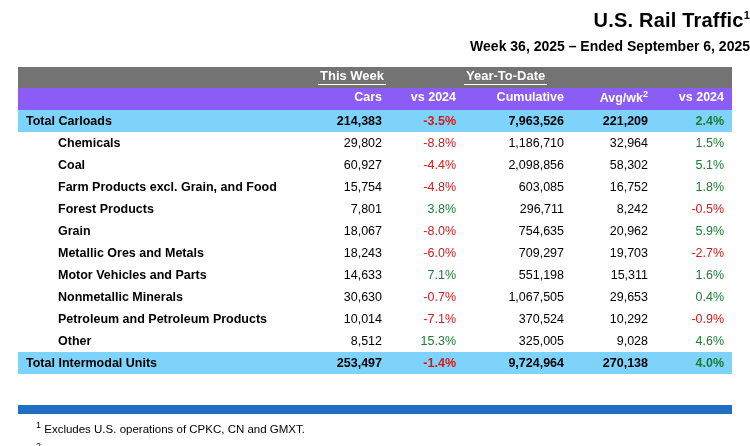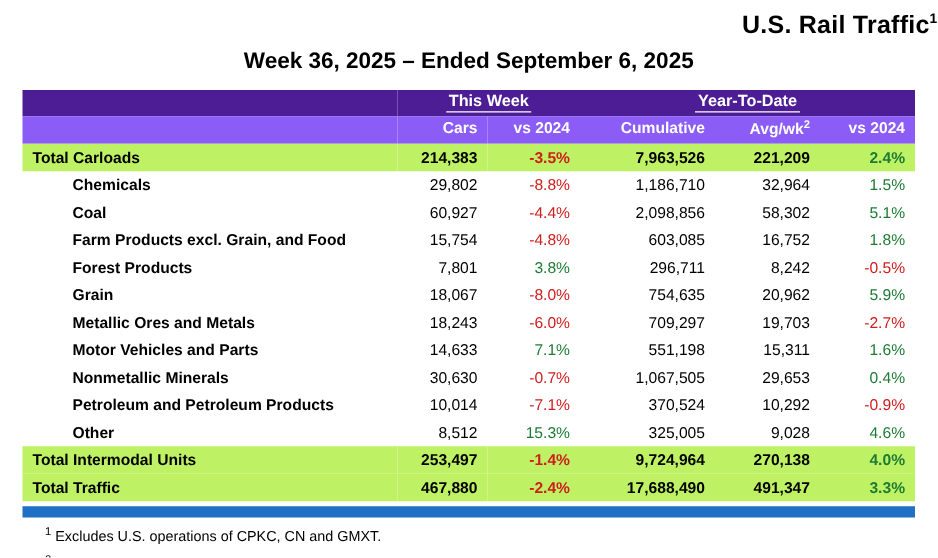--- a/index.html
+++ b/index.html
@@ -25,40 +25,40 @@
     font-weight: bold;
     margin-top: 9px;
     letter-spacing: 0.2px;
   }
   .title sup {
     font-size: 11px;
     font-weight: bold;
     vertical-align: super;
   }
   .subtitle {
-    text-align: center;
-    font-size: 18px;
+    text-align: right;
+    font-size: 14px;
     font-weight: bold;
     margin-top: 6px;
   }
   .table-wrap {
     margin: 13px 18px 0 18px;
   }
   table.rail {
     border-collapse: collapse;
     width: 714px;
     table-layout: fixed;
     font-size: 12.5px;
   }
   .grp {
-    background: #4c1d95;
+    background: #737373;
     color: #ffffff;
     font-weight: bold;
     font-size: 13px;
-    text-align: center;
+    text-align: left;
     padding: 1px 0 3px 0;
   }
   .grp .ul {
     display: inline-block;
     border-bottom: 1.5px solid #ffffff;
     padding: 0 2px 1px 2px;
   }
   .sub {
     background: #8b5cf6;
     color: #ffffff;
@@ -81,21 +81,21 @@
     padding-left: 8px;
     white-space: nowrap;
   }
   td.lbl.indent { padding-left: 40px; font-weight: bold; }
   td.num {
     text-align: right;
     padding-right: 8px;
     white-space: nowrap;
   }
   tr.total td { font-weight: bold; }
-  tr.shade td { background: #bef264; }
+  tr.shade td { background: #7dd3fc; }
   .pos { color: #1e7b34; }
   .neg { color: #d01c1c; }
 
   
   .footbar {
     position: absolute;
     left: 18px;
     top: 396px;
     width: 714px;
     height: 9px;
@@ -242,28 +242,20 @@
             <td class="num pos">4.6%</td>
           </tr>
           <tr class="total shade">
             <td class="lbl">Total Intermodal Units</td>
             <td class="num">253,497</td>
             <td class="num neg">-1.4%</td>
             <td class="num">9,724,964</td>
             <td class="num">270,138</td>
             <td class="num pos">4.0%</td>
           </tr>
-          <tr class="total shade">
-            <td class="lbl">Total Traffic</td>
-            <td class="num">467,880</td>
-            <td class="num neg">-2.4%</td>
-            <td class="num">17,688,490</td>
-            <td class="num">491,347</td>
-            <td class="num pos">3.3%</td>
-          </tr>
         </tbody>
     </table>
   </div>
 
   <div class="footbar"></div>
 
   <div class="notes" id="notes-block">
       <div class="note"><sup>1</sup><span> Excludes U.S. operations of CPKC, CN and GMXT.</span></div>
       <div class="note"><sup>2</sup><span> Average per week figures may not sum to totals as a result of independent rounding.</span></div>
     </div>

